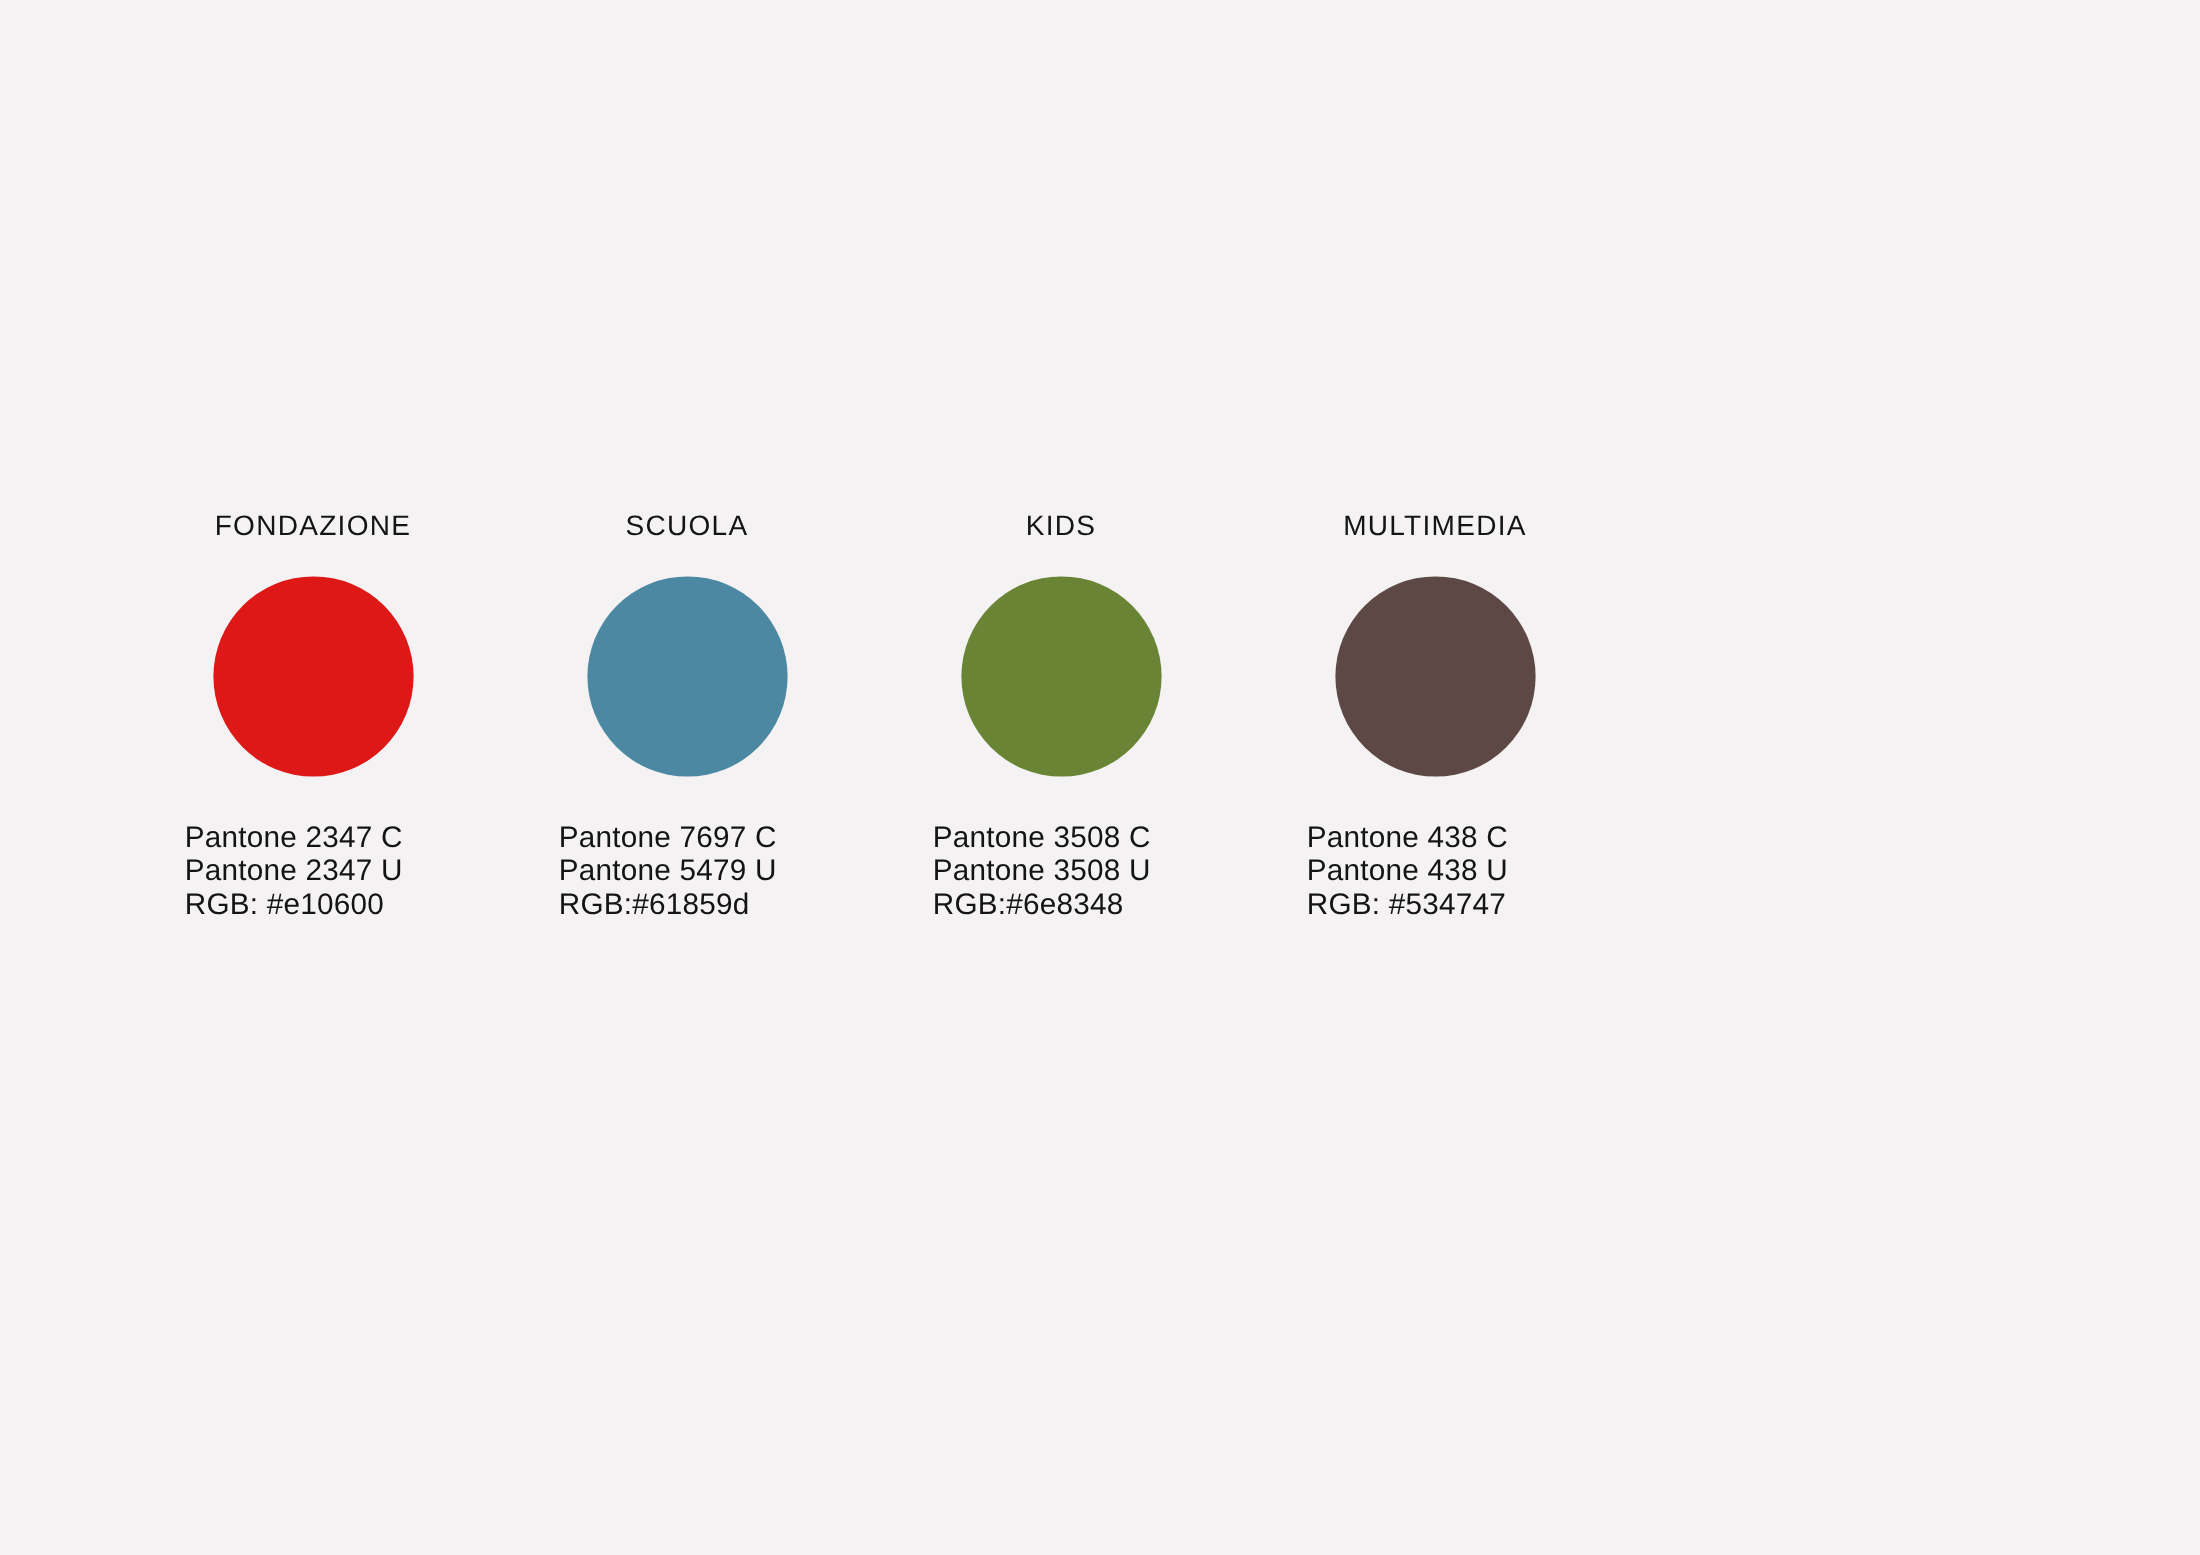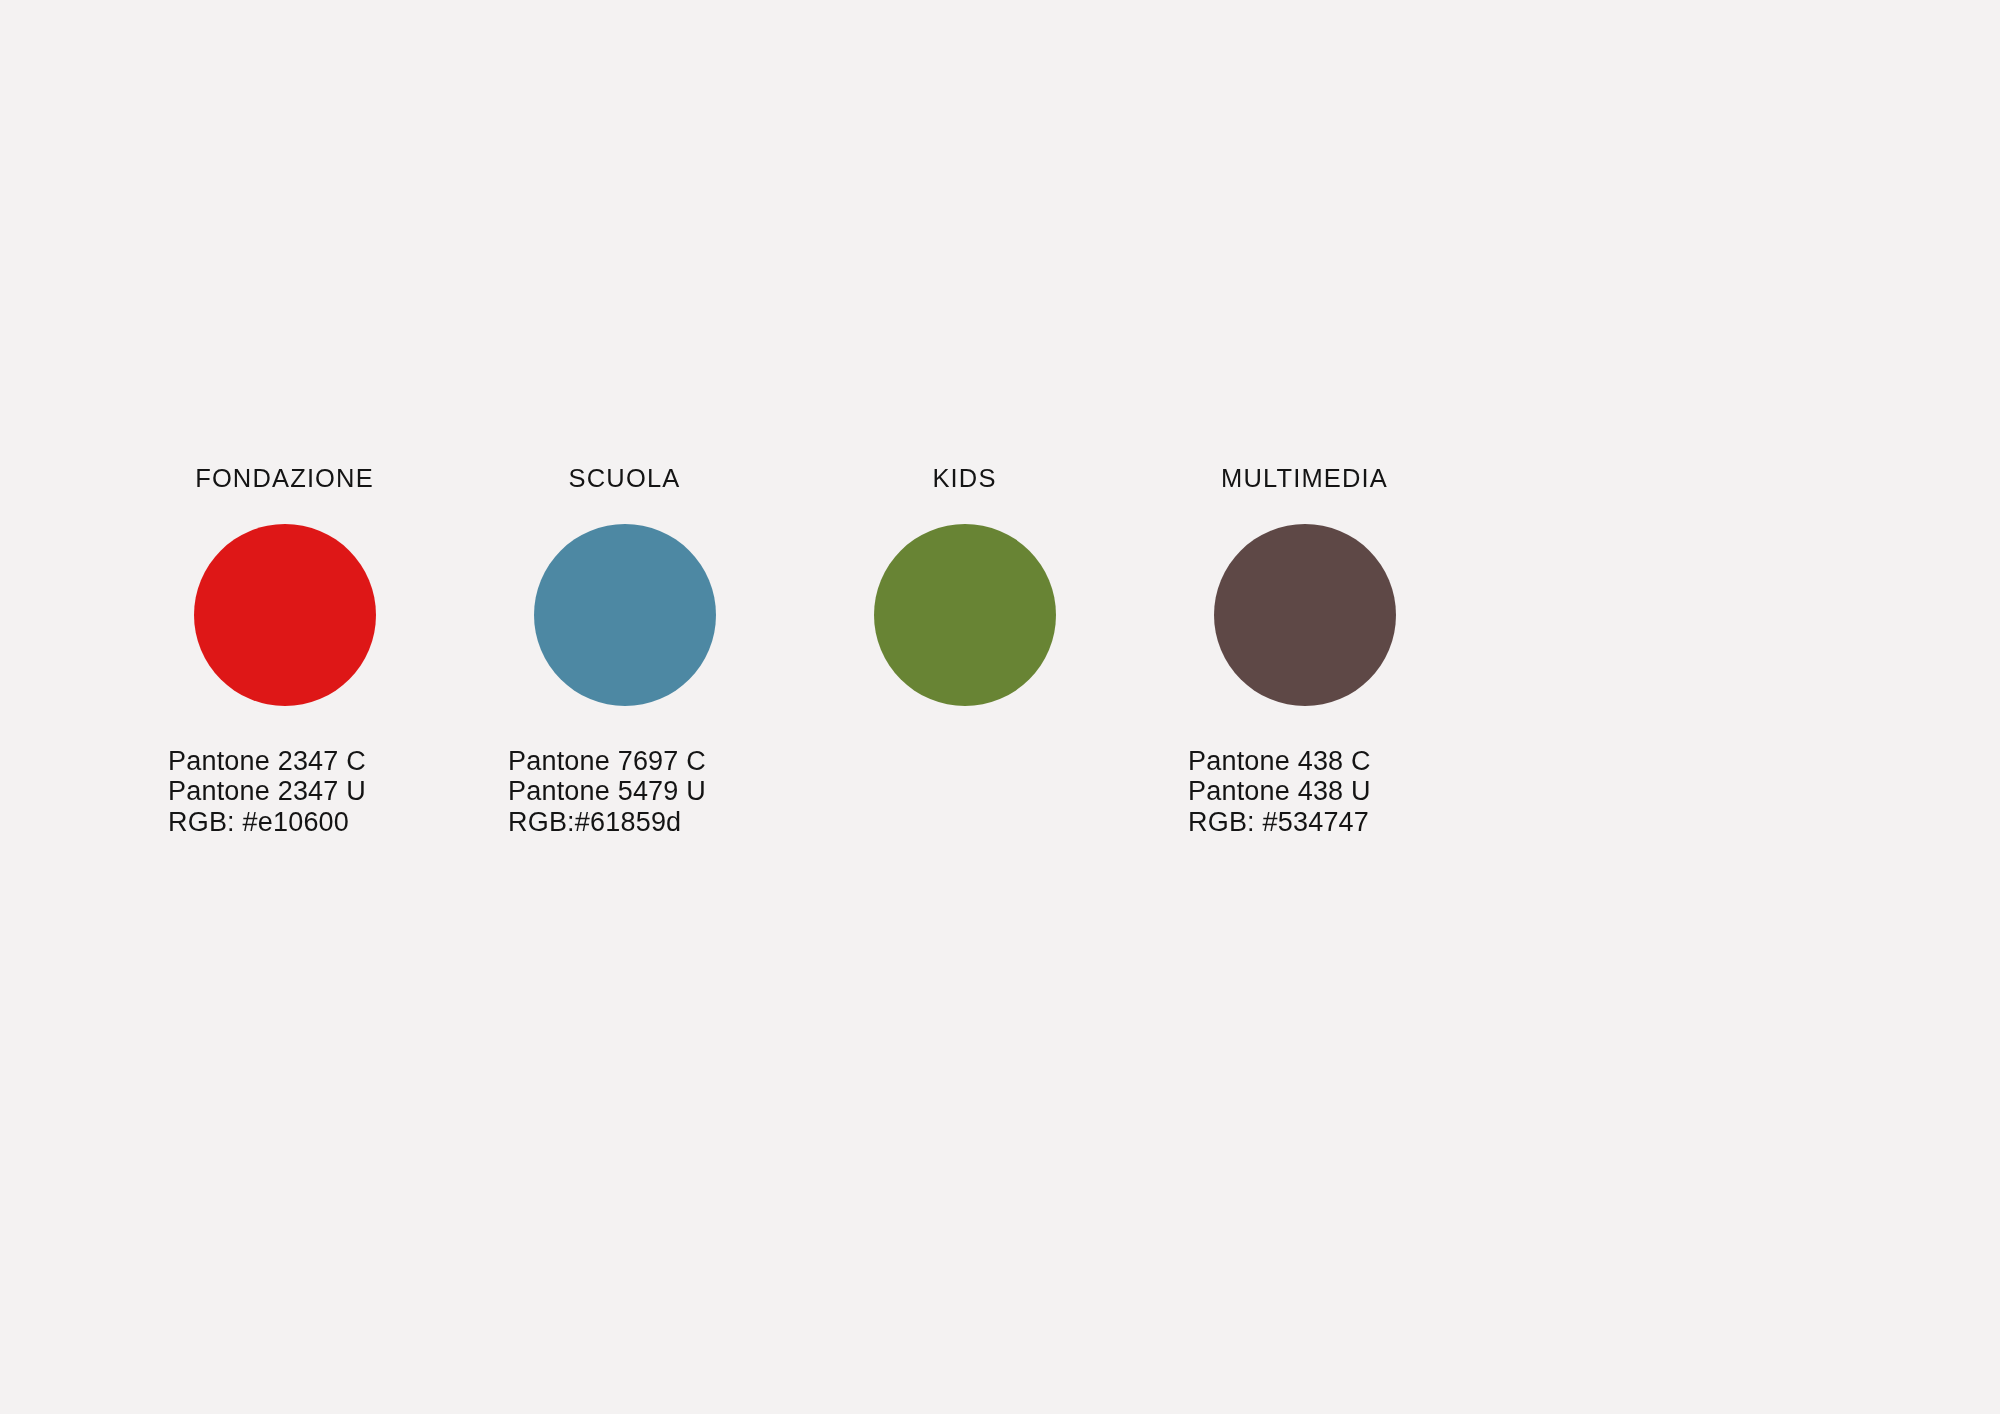--- a/index.html
+++ b/index.html
@@ -109,20 +109,25 @@
         <div>Pantone 5479 U</div>
         <div>RGB:#61859d</div>
       </div>
     </div>
 
     <div class="swatch">
       <div class="swatch-title">KIDS</div>
       <div class="swatch-disc-wrap">
         <div class="swatch-disc" style="background: rgb(104, 132, 52);"></div>
       </div>
+      <div class="swatch-caption">
+        <div>Pantone 3508 C</div>
+        <div>Pantone 3508 U</div>
+        <div>RGB:#6e8348</div>
+      </div>
     </div>
 
 
     <div class="swatch">
       <div class="swatch-title">MULTIMEDIA</div>
       <div class="swatch-disc-wrap">
         <div class="swatch-disc" style="background: rgb(94, 72, 70);"></div>
       </div>
       <div class="swatch-caption">
         <div>Pantone 438 C</div>

